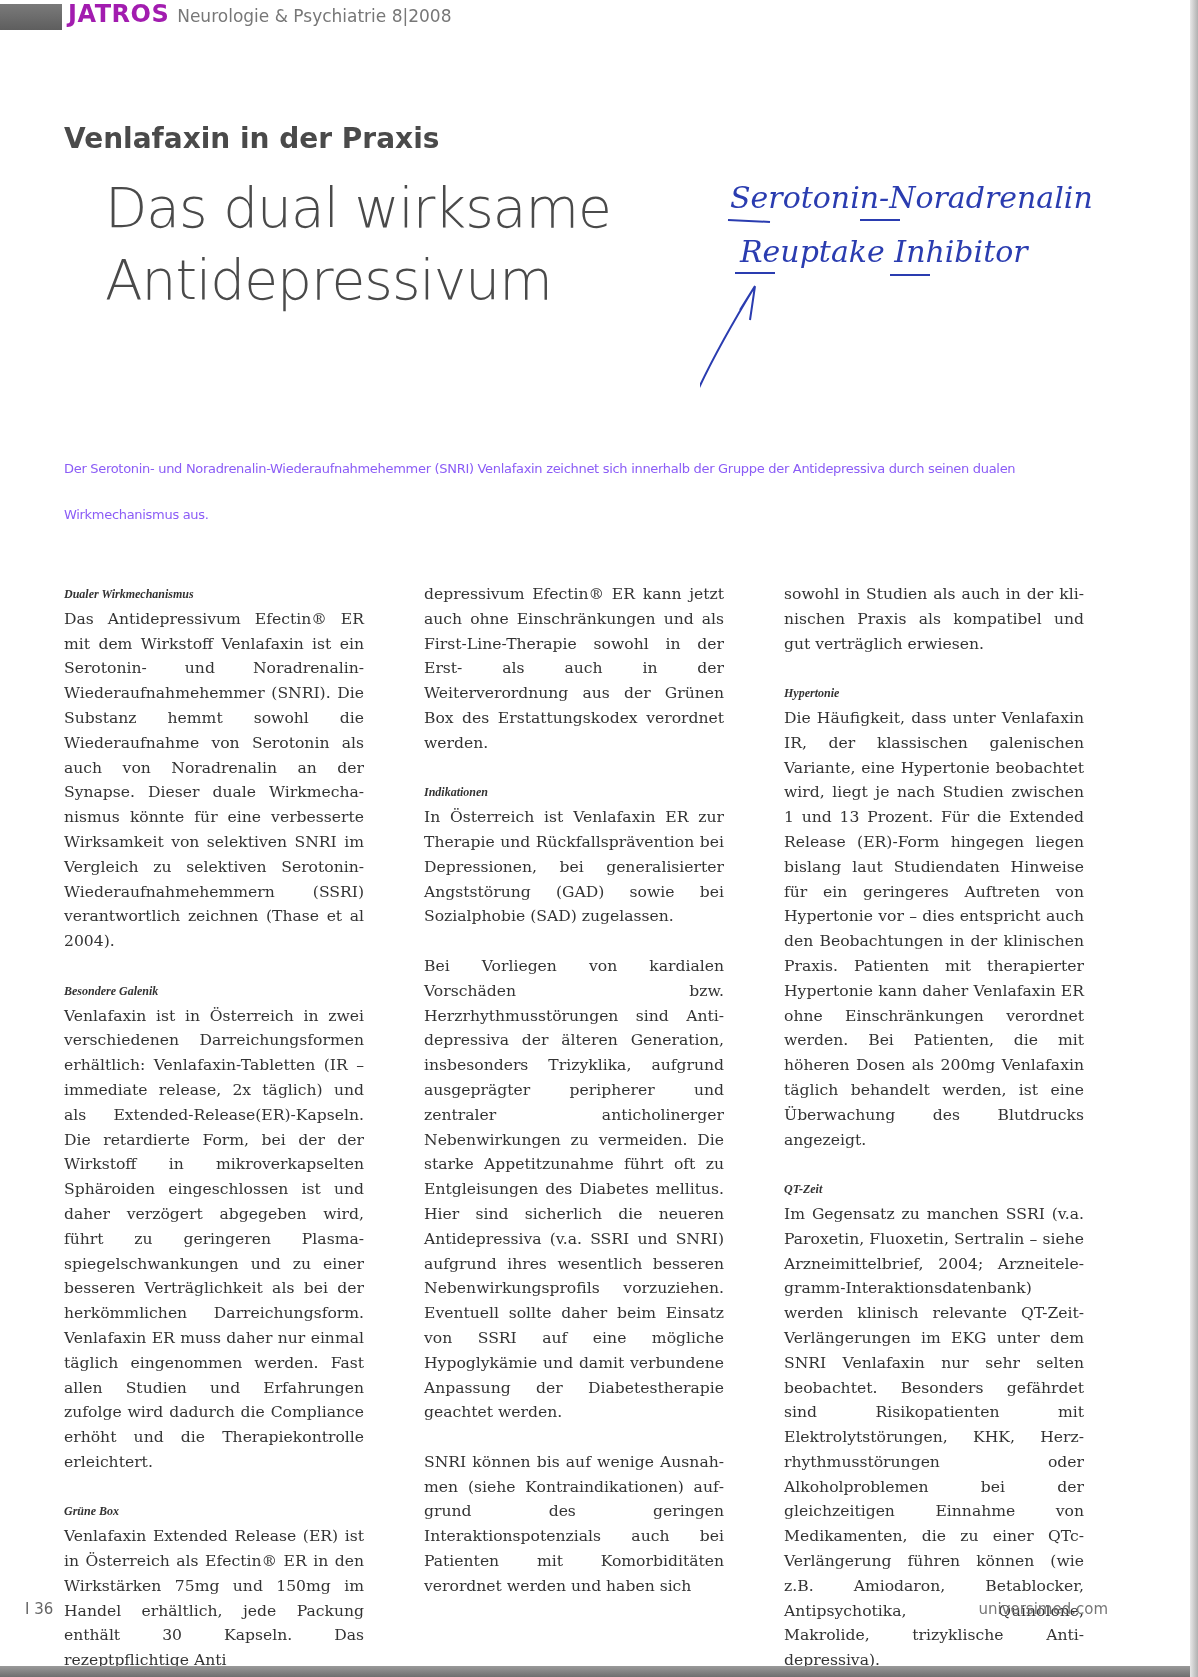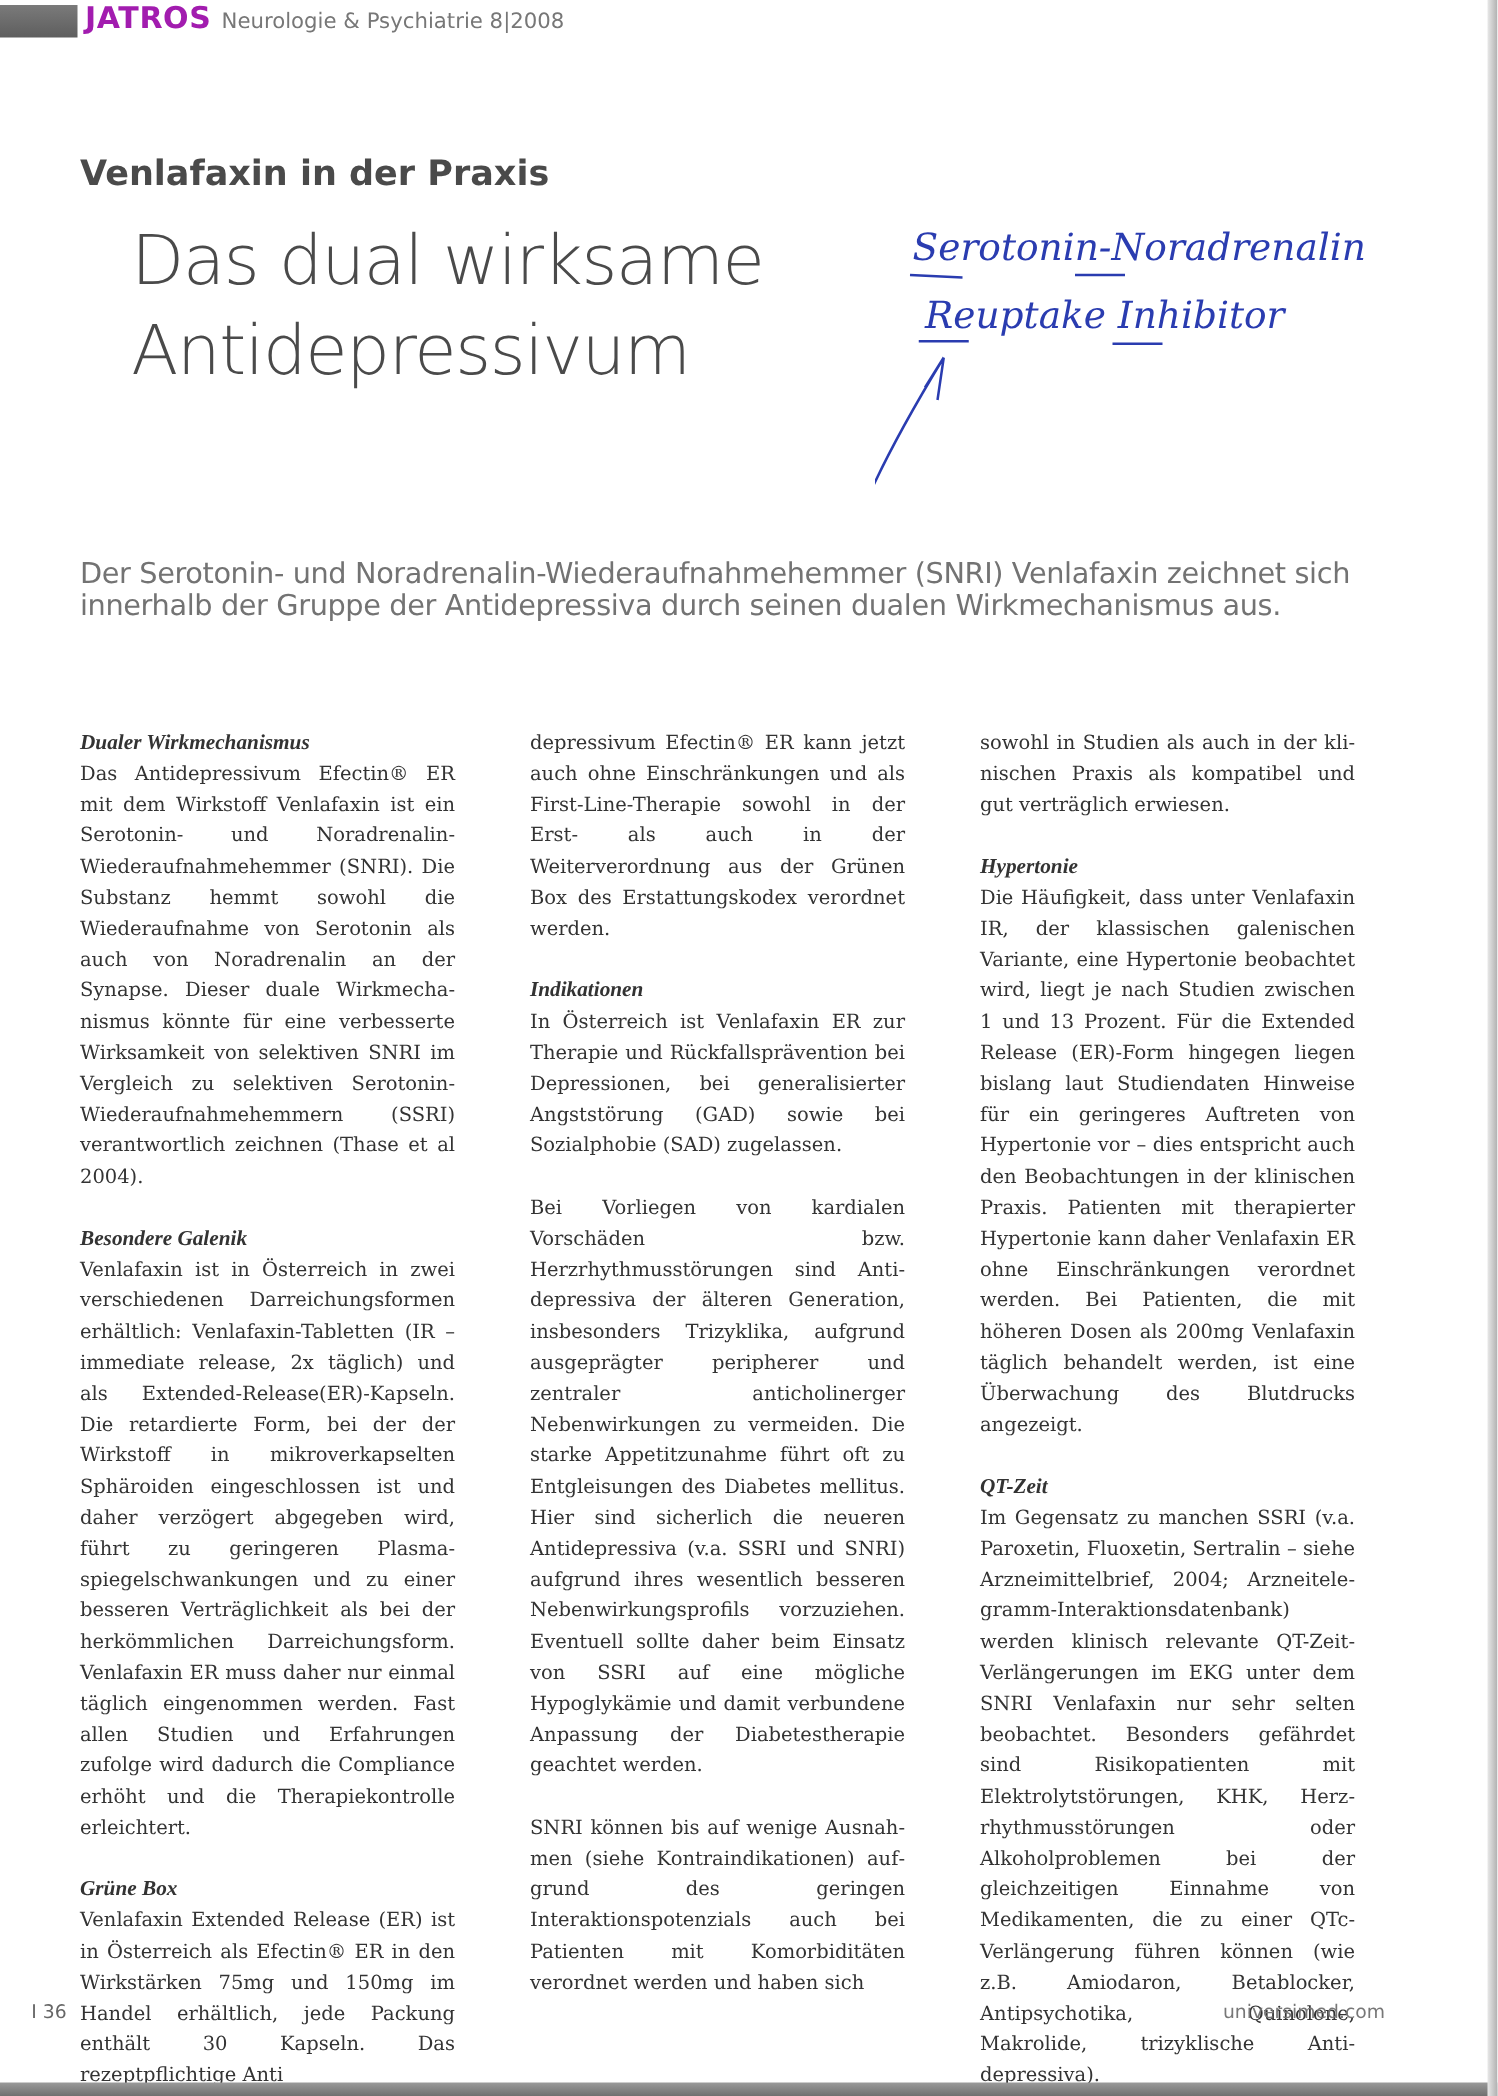--- a/index.html
+++ b/index.html
@@ -28,32 +28,32 @@
   .title {
     position: absolute; left: 62px; top: 172px; width: 620px;
     font-family: "DejaVu Sans", sans-serif; font-size: 55px; line-height: 72px;
     color: #4a4a4a; font-weight: 300; letter-spacing: -1px; margin-left: 43px;
   }
   .handwriting {
     position: absolute; left: 700px; top: 160px; width: 460px; height: 280px;
   }
   .lead {
     position: absolute; left: 64px; top: 446px; width: 1060px;
-    font-family: "DejaVu Sans", sans-serif; font-size: 23px; line-height: 26px;
-    color: #737373; letter-spacing: -0.3px;
+    font-family: "DejaVu Sans", sans-serif; font-size: 13px; line-height: 46px;
+    color: #8b5cf6; letter-spacing: -0.3px;
   }
   .col {
     position: absolute; top: 582px; width: 300px;
     font-family: "DejaVu Serif", serif; font-size: 15.6px; line-height: 24.8px;
     color: #333; text-align: justify; hyphens: manual;
   }
   .col p { margin: 0 0 24.8px 0; }
   .sub {
     font-style: italic; font-family: "Liberation Serif", serif; font-weight: bold;
-    font-size: 17px; display: block; color: #333;
+    font-size: 12px; display: block; color: #333;
   }
   .section-head {
     font-family: "DejaVu Sans", sans-serif; font-weight: bold; font-size: 17.5px;
     line-height: 24px; color: #3a3a3a; margin: 0 0 24px 0; text-align: left;
   }
   .c1 { left: 64px; }
   .c2 { left: 424px; }
   .c3 { left: 784px; }
   .footer-left {
     position: absolute; left: 25px; top: 1600px;

